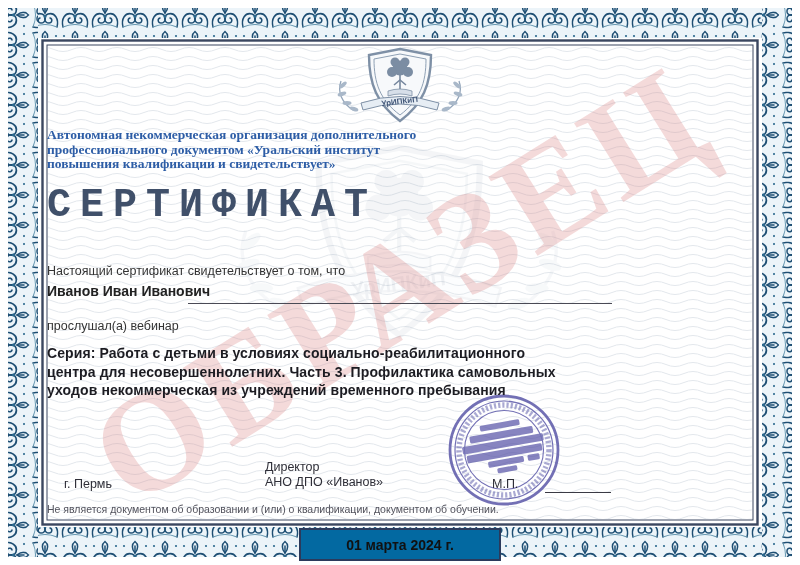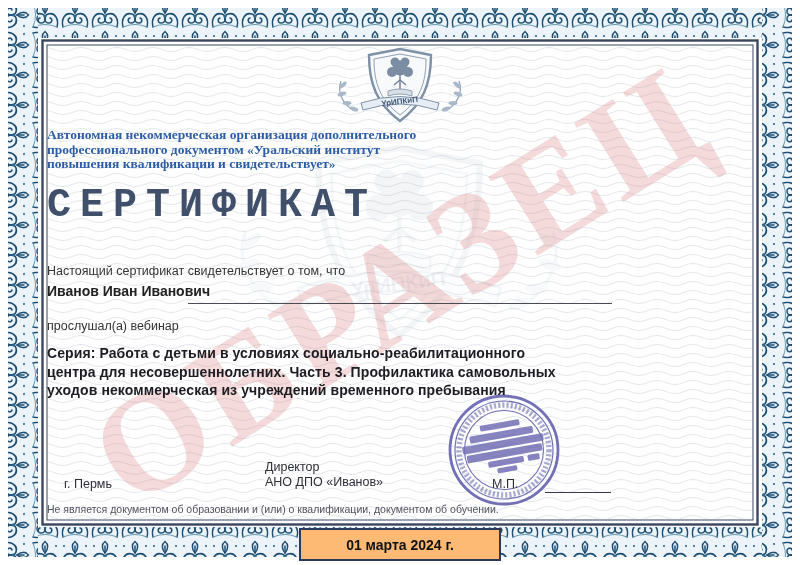--- a/index.html
+++ b/index.html
@@ -16,21 +16,21 @@
   .title{font-family:Liberation Mono, monospace;font-weight:bold;font-size:40px;line-height:62px;letter-spacing:9px;color:#40506a;}
   .statement{font-size:12.5px;color:#333333;}
   .name{font-size:14px;font-weight:bold;color:#222222;}
   .underline{position:absolute;z-index:3;border-top:1.5px solid #4a4a55;height:0;}
   .action{font-size:12.5px;color:#333333;}
   .course{font-size:14px;font-weight:bold;color:#1c1c22;line-height:18.5px;letter-spacing:0.1px;}
   .small{font-size:12.5px;color:#2f2f38;line-height:14.5px;}
   .disclaimer{font-size:10.5px;color:#52525c;}
   .sigline{position:absolute;z-index:3;border-top:1px solid #3a3a44;height:0;}
   .stampwrap{position:absolute;z-index:2;}
-  .datebox{position:absolute;z-index:4;box-sizing:border-box;border:2px solid #2b3a5c;background:#fdba74;
+  .datebox{position:absolute;z-index:4;box-sizing:border-box;border:2px solid #2b3a5c;background:#0369a1;
     display:flex;align-items:center;justify-content:center;font-size:14px;font-weight:bold;color:#111111;}
 </style>
 </head>
 <body>
 
 <div class="page">
 
   <svg class="deco-svg" width="800" height="565">
     <defs>
       <pattern id="orn" width="30" height="30" patternUnits="userSpaceOnUse">

